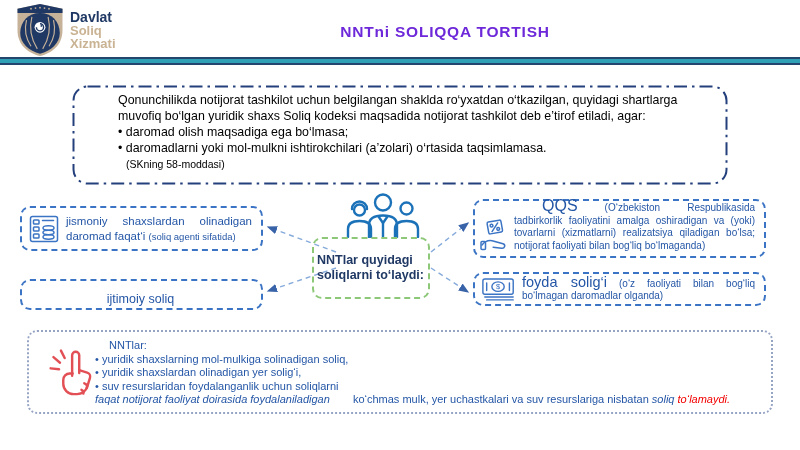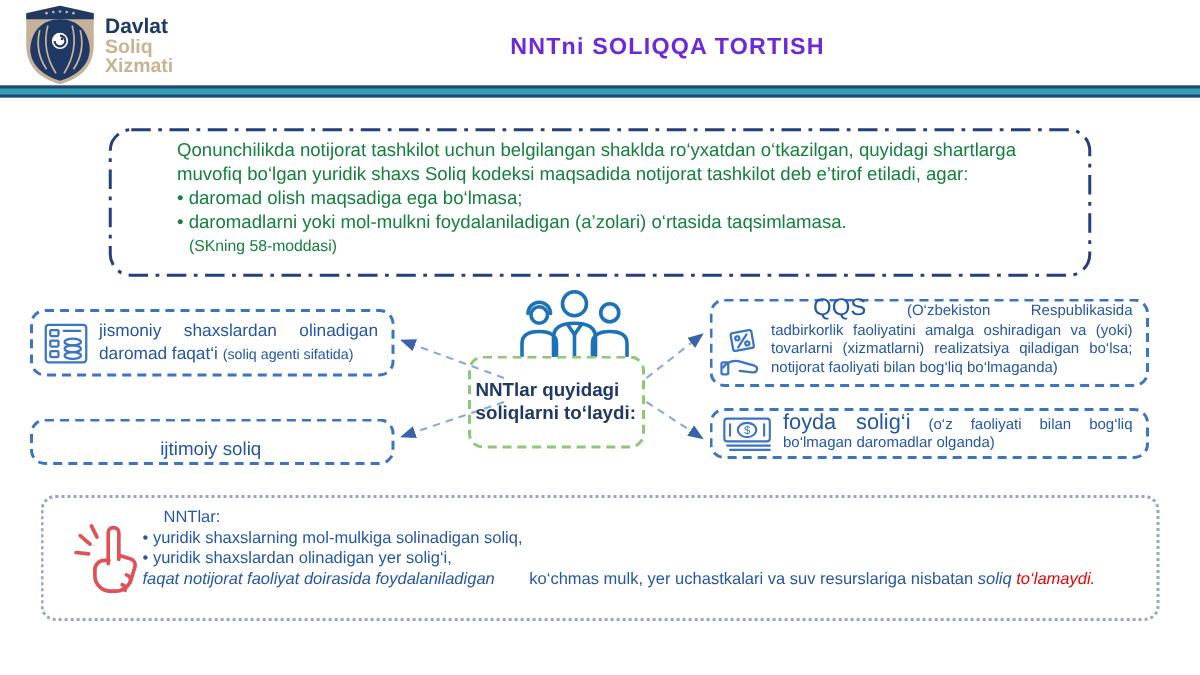--- a/index.html
+++ b/index.html
@@ -12,21 +12,21 @@
   .logo-text{position:absolute;left:70px;top:11px;font-weight:bold;line-height:13px;}
   .logo-text .l1{font-size:14px;color:#1F3864;}
   .logo-text .l2,.logo-text .l3{font-size:13px;color:#C9B393;}
   .page-title{position:absolute;left:56px;right:0;top:23px;text-align:center;
     font-size:15.5px;font-weight:bold;letter-spacing:.8px;color:#6d28d9;margin-left:34px;}
   .divider{position:absolute;left:0;top:57px;width:800px;height:8px;box-sizing:border-box;
     background:#2FA0B5;border-top:2px solid #24456E;border-bottom:2px solid #24456E;}
   
   .def-box{position:absolute;left:72px;top:85px;width:656px;height:100px;}
   .def-border{position:absolute;left:0;top:0;}
-  .def-text{position:absolute;left:46px;top:7px;width:596px;color:#15803d;
+  .def-text{position:absolute;left:46px;top:7px;width:596px;color:#000000;
     font-size:12.4px;line-height:16px;}
   .def-text ul{margin:0;padding:0;list-style:none;}
   .def-text li::before{content:"• ";}
   .def-ref{font-size:10.5px;margin-left:8px;}
   
   .tax-box{position:absolute;box-sizing:border-box;border:2px dashed #3B74C4;border-radius:10px;
     display:flex;align-items:center;color:#2456A6;background:#fff;}
   .tb-income{left:20px;top:206px;width:243px;height:45px;padding:3px 9px 3px 7px;gap:7px;}
   .tb-income .txt{flex:1;font-size:11.5px;line-height:15px;text-align:justify;}
   .tb-income .note{font-size:9.5px;}
@@ -87,21 +87,21 @@
   <div class="divider"></div>
 
   <div class="def-box">
     <svg class="def-border" width="656" height="100">
       <rect x="1.5" y="1.5" width="653" height="97" rx="14" fill="none" stroke="#24407C" stroke-width="2" stroke-dasharray="13 5 2.5 5"></rect>
     </svg>
     <div class="def-text">
       <div>Qonunchilikda notijorat tashkilot uchun belgilangan shaklda ro‘yxatdan o‘tkazilgan, quyidagi shartlarga muvofiq bo‘lgan yuridik shaxs Soliq kodeksi maqsadida notijorat tashkilot deb e’tirof etiladi, agar:</div>
       <ul>
         <li>daromad olish maqsadiga ega bo‘lmasa;</li>
-        <li>daromadlarni yoki mol-mulkni foydalaniladigan (a’zolari) o‘rtasida taqsimlamasa.</li>
+        <li>daromadlarni yoki mol-mulkni ishtirokchilari (a’zolari) o‘rtasida taqsimlamasa.</li>
       </ul>
       <div class="def-ref">(SKning  58-moddasi)</div>
     </div>
   </div>
 
   <svg class="arrows" width="800" height="450">
     <defs>
       <marker id="arr" markerWidth="9" markerHeight="8" refX="6.5" refY="3" orient="auto">
         <path d="M0 0 L7.5 3 L0 6 Z" fill="#3863A8"></path>
       </marker>
@@ -194,18 +194,19 @@
       <path d="M28 34 V12 a3.8 3.8 0 0 1 7.6 0 V31"></path>
       <path d="M35.6 28 l8.5 2.6 a4.5 4.5 0 0 1 3 5.6 l-2.8 9.2 a11.5 11.5 0 0 1-11 8.2 h-3.8 a11 11 0 0 1-11-11 v-4.2 a6.8 6.8 0 0 1 6.8-6.8 h3.3"></path>
       <path d="M41 42 q4 1.5 2.8 5"></path>
       <path d="M38 49 q3 1.2 2 4"></path>
     </svg>
     <div class="note-text">
       <div class="head">NNTlar:</div>
       <ul>
         <li>yuridik shaxslarning mol-mulkiga solinadigan soliq,</li>
         <li>yuridik shaxslardan olinadigan yer solig‘i,</li>
+        <li>suv resurslaridan foydalanganlik uchun soliqlarni</li>
       </ul>
       <div class="concl"><span>faqat notijorat faoliyat doirasida foydalaniladigan</span><span class="up"> ko‘chmas mulk, yer uchastkalari va suv resurslariga nisbatan </span><span>soliq</span><span class="red"> to‘lamaydi.</span></div>
     </div>
   </div>
 
 </div>
 
 </body></html>

